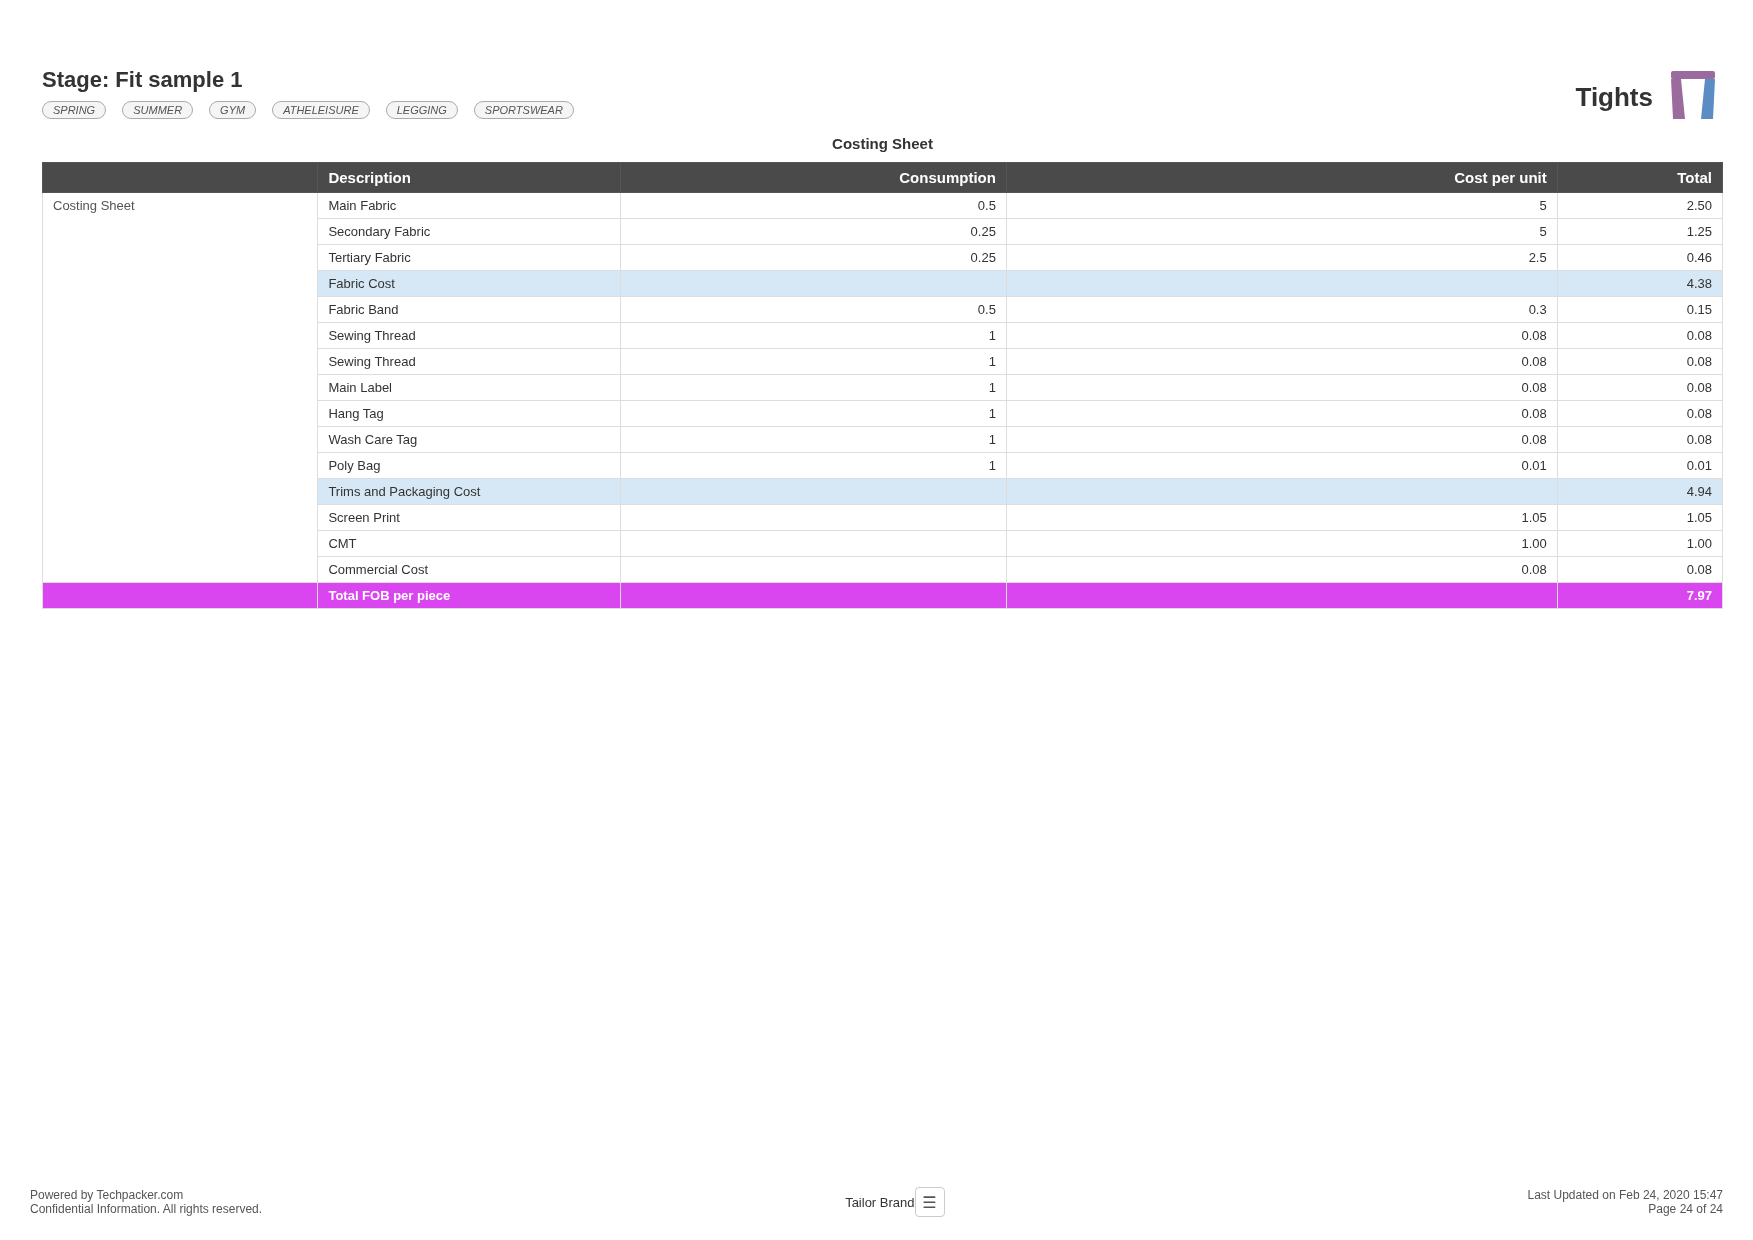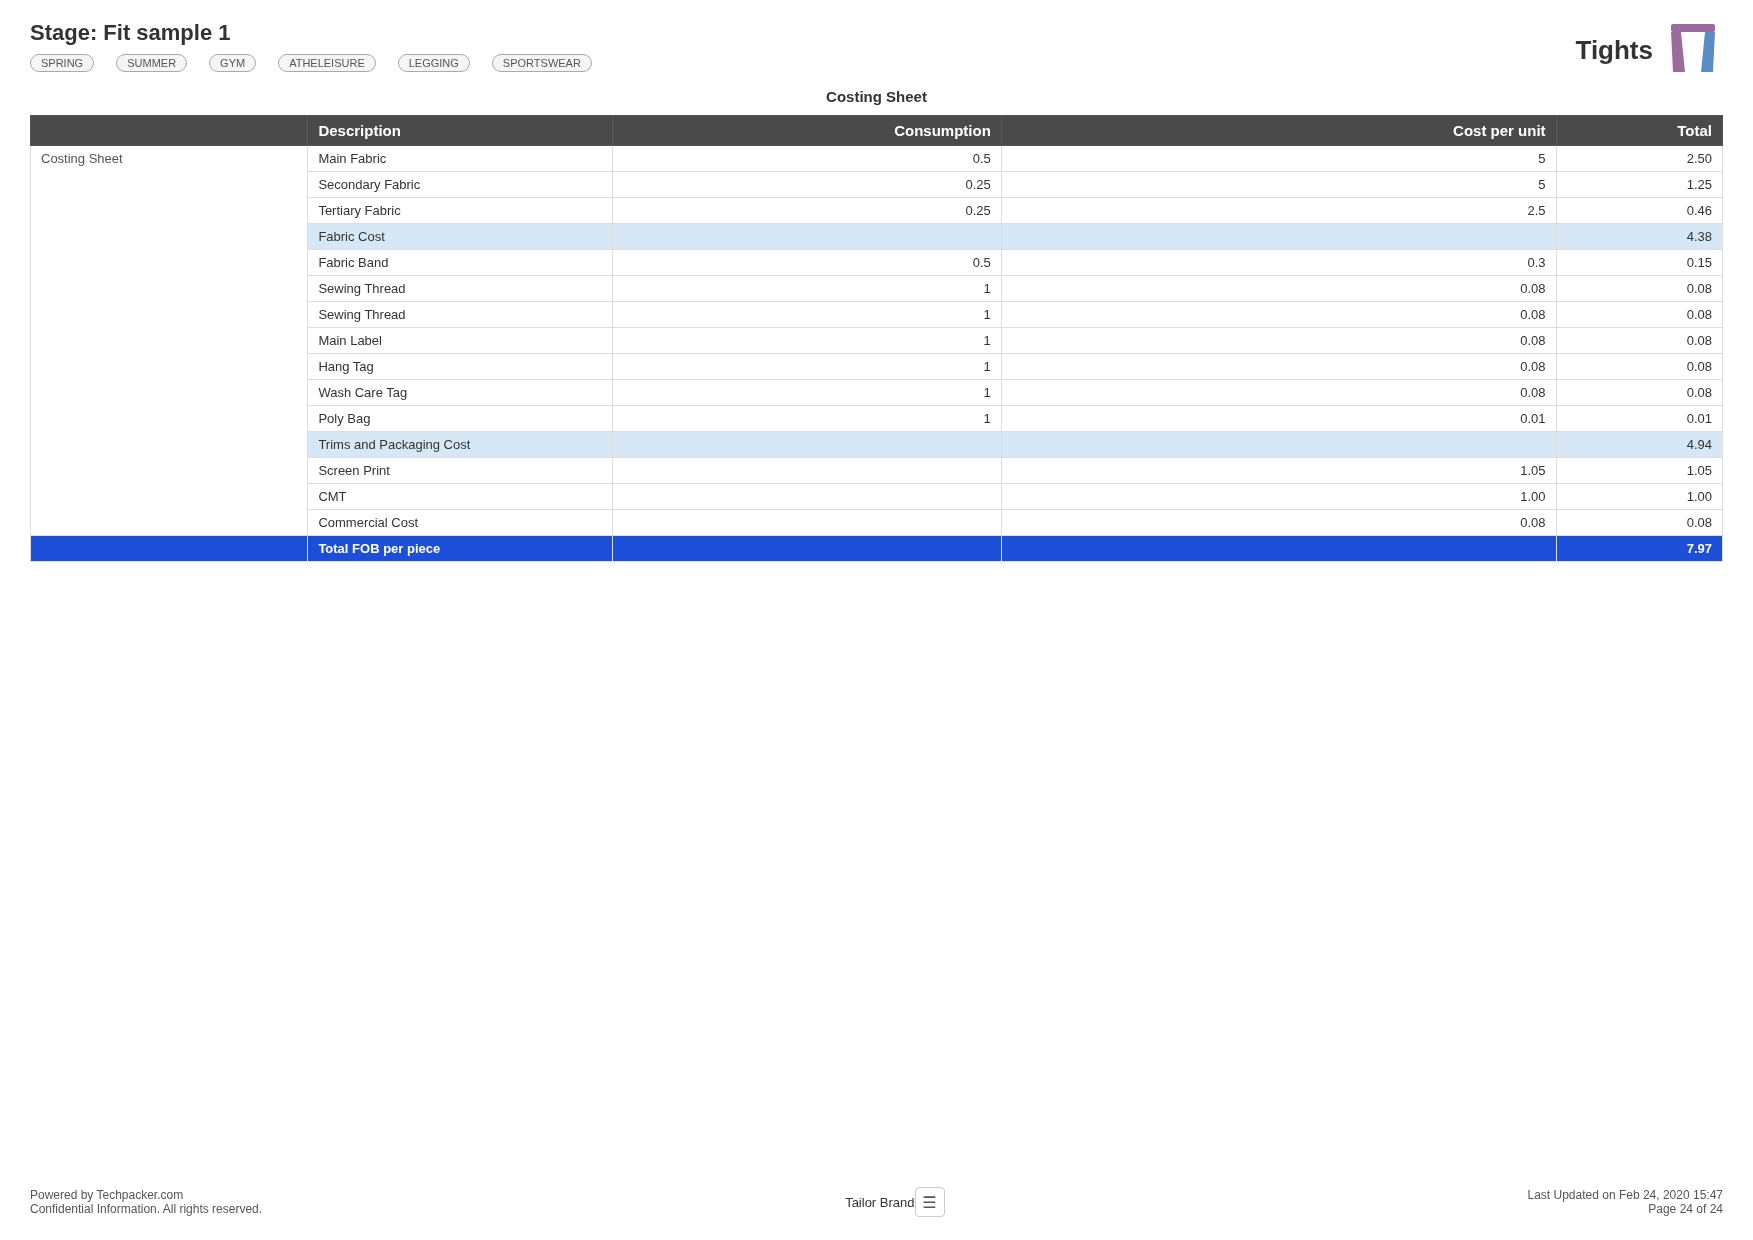--- a/index.html
+++ b/index.html
@@ -6,39 +6,41 @@
     body {
       font-family: Arial, sans-serif;
       font-size: 13px;
       background: #fff;
       color: #333;
       width: 1753px;
       min-height: 1240px;
       position: relative;
     }
     .page-content {
-      padding: 20px 30px 80px 30px;
+      padding: 20px 30px 80px 42px;
+      margin-top: 47px;
     }
     .header {
       display: flex;
       justify-content: space-between;
       align-items: flex-start;
       margin-bottom: 8px;
     }
     .header-left {}
     .stage-title {
       font-size: 22px;
       font-weight: bold;
       color: #333;
       margin-bottom: 8px;
     }
     .tags {
       display: flex;
-      gap: 22px;
+      gap: 16px;
       flex-wrap: wrap;
+      font-style: italic;
     }
     .tag {
       border: 1px solid #aaa;
       border-radius: 12px;
       padding: 2px 10px;
       font-size: 11px;
       color: #555;
       background: #f5f5f5;
     }
     .header-right {
@@ -98,21 +100,21 @@
       font-weight: normal;
     }
     .row-subtotal td {
       background: #d6e8f5;
     }
     .row-total-fob {
       background: #00897b;
       color: #fff;
     }
     .row-total-fob td {
-      background: #1d4ed8;
+      background: #d946ef;
       color: #fff;
       font-weight: bold;
     }
     .row-normal {
       background: #fff;
     }
     .footer {
       position: absolute;
       bottom: 23px;
       left: 0;

